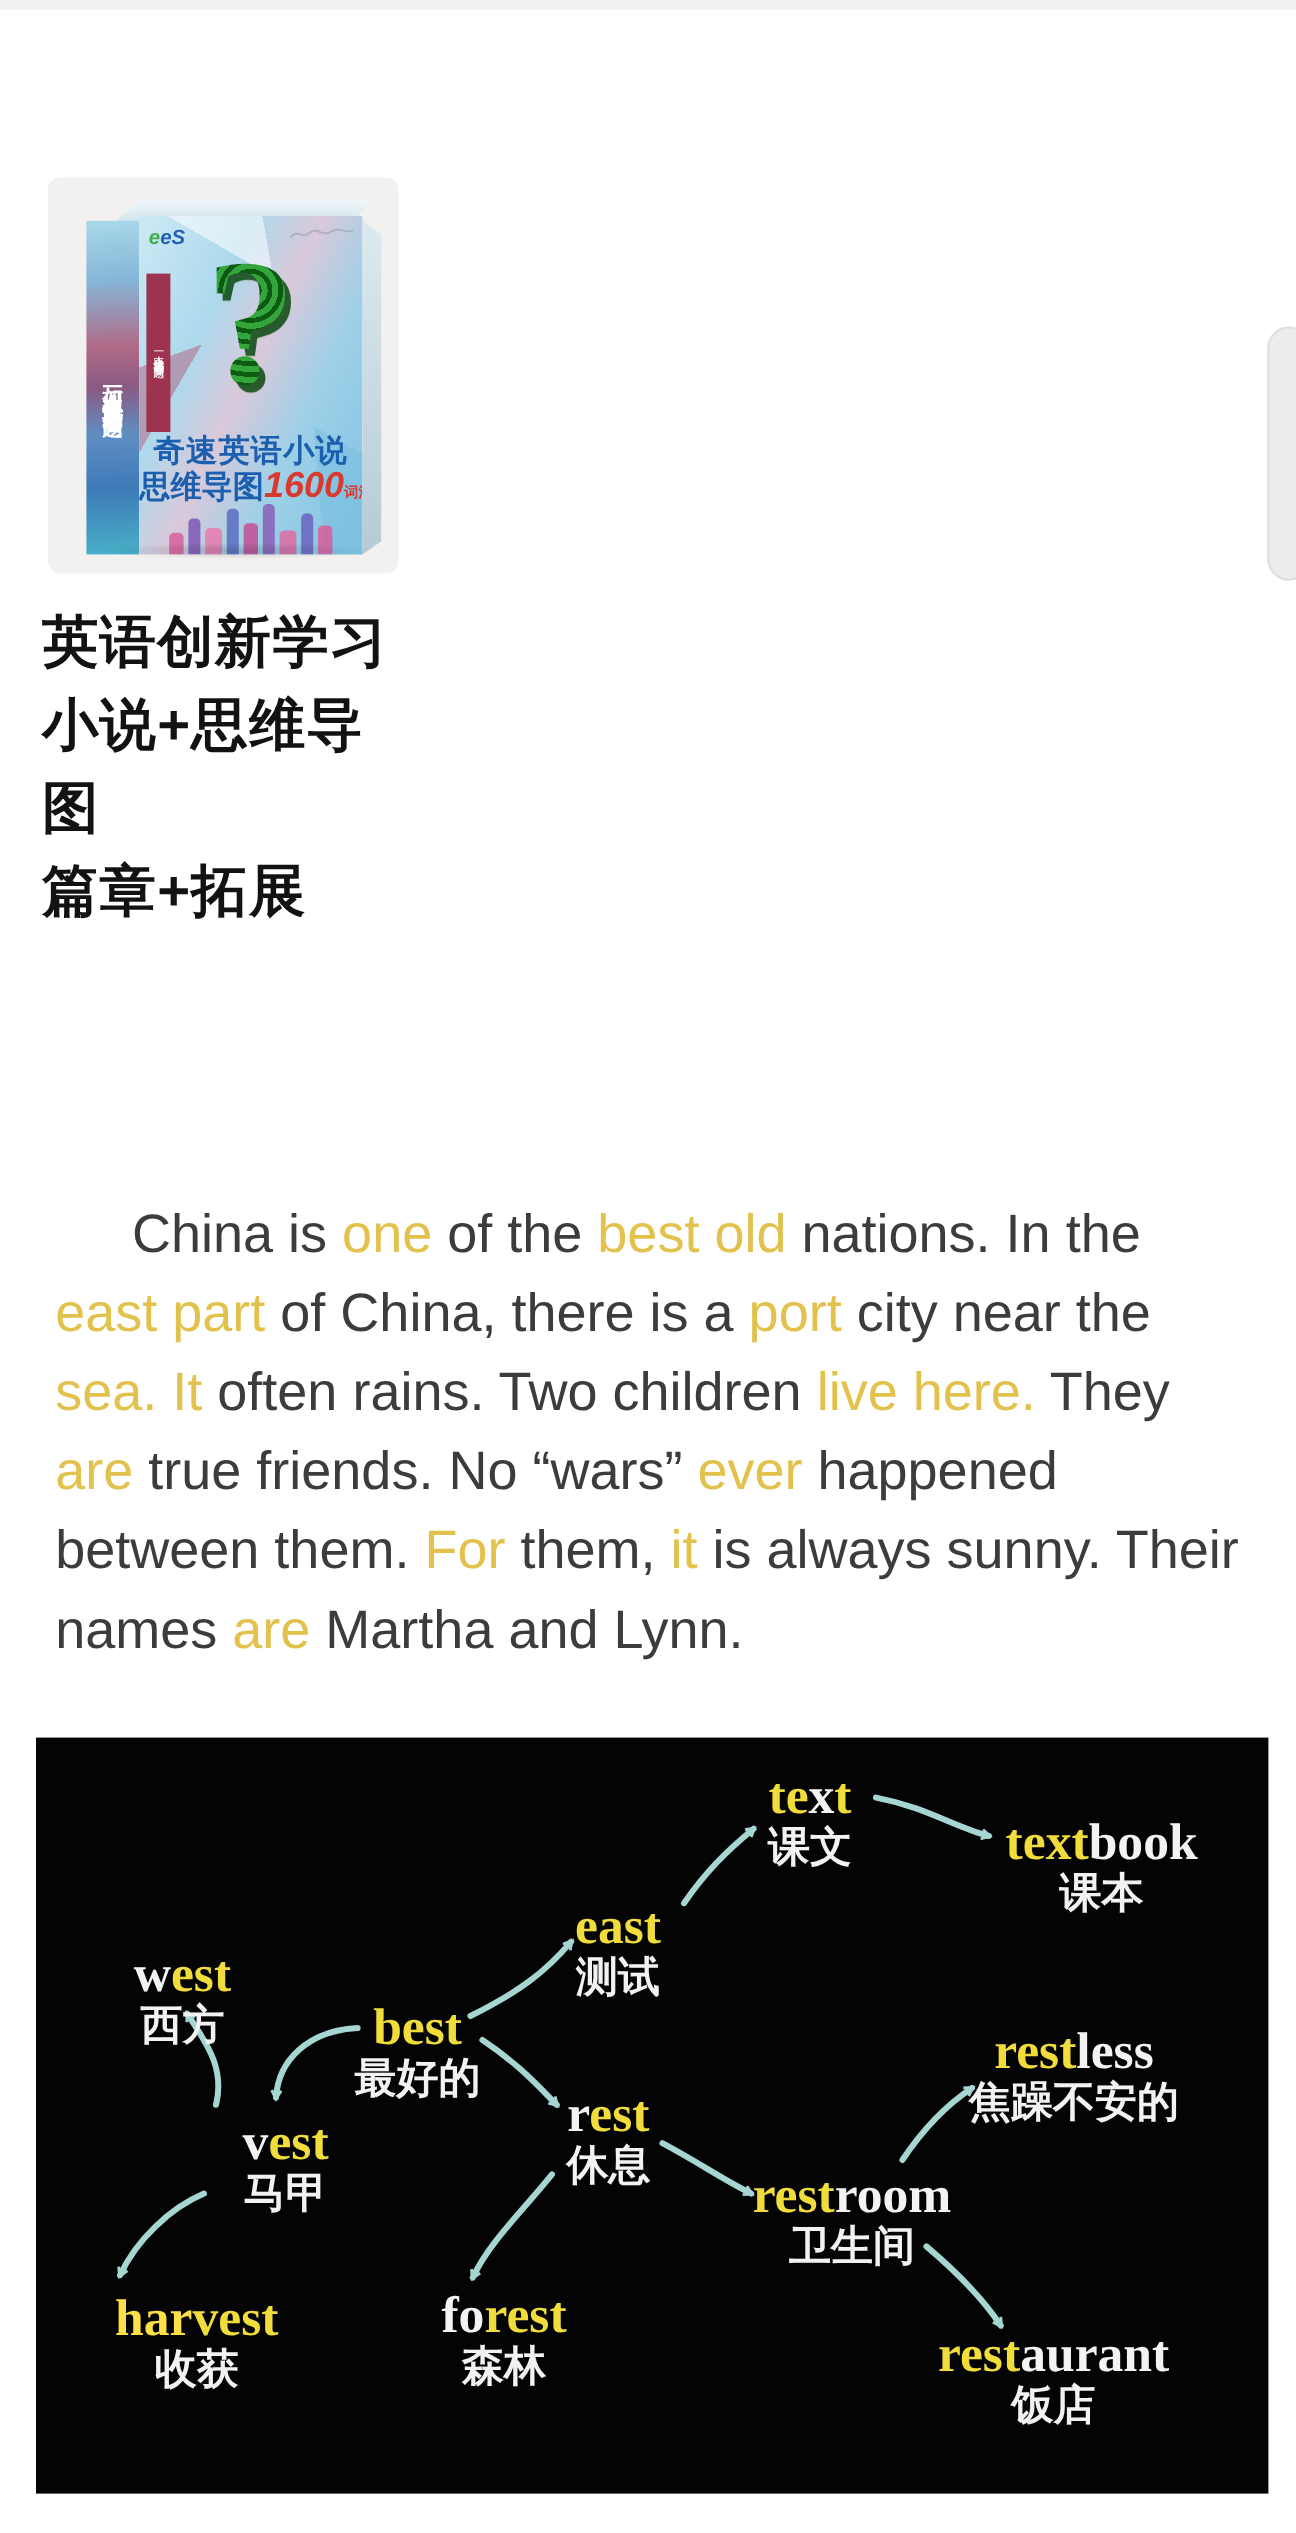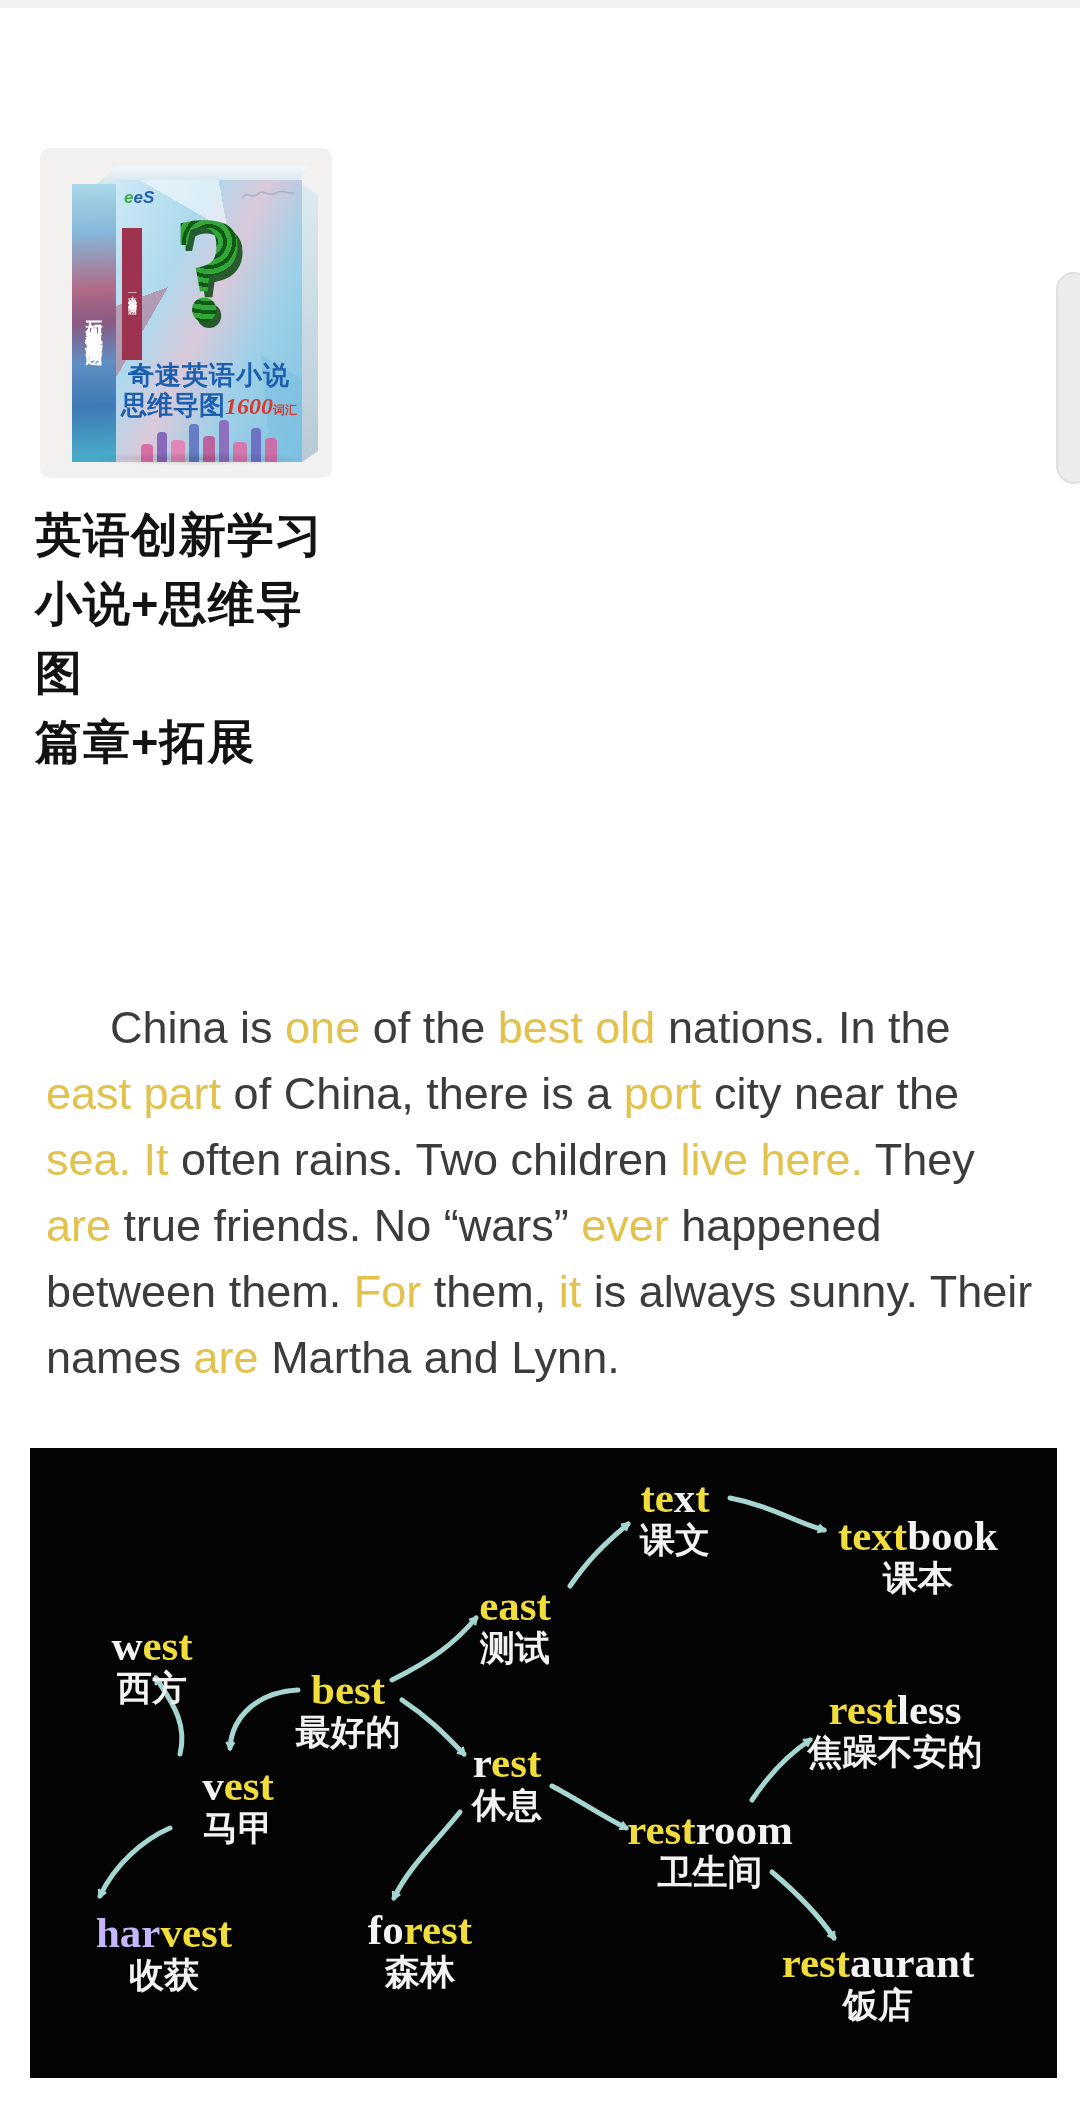--- a/index.html
+++ b/index.html
@@ -44,21 +44,21 @@
   .book-scribble{position:absolute;right:6px;top:6px;opacity:.5;}
   .book-qmark{position:absolute;left:0;top:14px;width:186px;text-align:center;
               font-family:"Liberation Serif","DejaVu Serif",serif;font-weight:900;font-size:150px;line-height:1;
               background:repeating-radial-gradient(circle at 50% 32%, #34a53a 0 5px, #0d5a13 5px 9px);
               -webkit-background-clip:text;background-clip:text;color:transparent;
               filter:drop-shadow(5px 6px 0 rgba(10,70,15,.85));}
   .book-title1{position:absolute;left:0;top:178px;width:186px;text-align:center;
                font-size:26px;font-weight:900;color:#1b5fae;letter-spacing:1px;}
   .book-title2{position:absolute;left:0;top:208px;width:186px;text-align:center;
                font-size:26px;font-weight:900;color:#1b5fae;white-space:nowrap;}
-  .book-title2 .num{color:#d93a30;font-style:italic;font-size:24px;font-family:Liberation Serif, serif;}
+  .book-title2 .num{color:#d93a30;font-style:italic;font-size:30px;}
   .book-title2 .suf{color:#d93a30;font-size:12px;font-weight:700;}
   .book-skyline{position:absolute;left:0;bottom:0;width:186px;height:46px;display:flex;
                 align-items:flex-end;justify-content:center;gap:4px;opacity:.85;}
   .book-skyline i{display:block;border-radius:4px 4px 0 0;}
   .book-shadow{position:absolute;left:30px;bottom:2px;width:232px;height:14px;border-radius:50%;
                background:radial-gradient(rgba(0,0,0,.16),rgba(0,0,0,0) 70%);}
 
   
   .caption{position:absolute;left:35px;top:500px;width:305px;color:#121212;
            font-size:47px;font-weight:800;line-height:69px;letter-spacing:1px;}
@@ -157,21 +157,21 @@
     <div id="mm-nodes">
         <div class="mm-node" style="left: 102px; top: 176px; margin-left: 20px;">
           <div class="mm-word"><span style="color: rgb(243, 243, 243);">w</span><span style="color: rgb(240, 220, 58);">est</span></div>
           <div class="mm-cn">西方</div>
         </div>
         <div class="mm-node" style="left: 208px; top: 316px;">
           <div class="mm-word"><span style="color: rgb(243, 243, 243);">v</span><span style="color: rgb(240, 220, 58);">est</span></div>
           <div class="mm-cn">马甲</div>
         </div>
         <div class="mm-node" style="left: 134px; top: 463px;">
-          <div class="mm-word"><span style="color: #c4b5fd;">har</span><span style="color: rgb(240, 220, 58);">vest</span></div>
+          <div class="mm-word"><span style="color: #fde047;">har</span><span style="color: rgb(240, 220, 58);">vest</span></div>
           <div class="mm-cn">收获</div>
         </div>
         <div class="mm-node" style="left: 318px; top: 220px;">
           <div class="mm-word"><span style="color: rgb(240, 220, 58);">best</span></div>
           <div class="mm-cn">最好的</div>
         </div>
         <div class="mm-node" style="left: 485px; top: 136px;">
           <div class="mm-word"><span style="color: rgb(240, 220, 58);">east</span></div>
           <div class="mm-cn">测试</div>
         </div>

